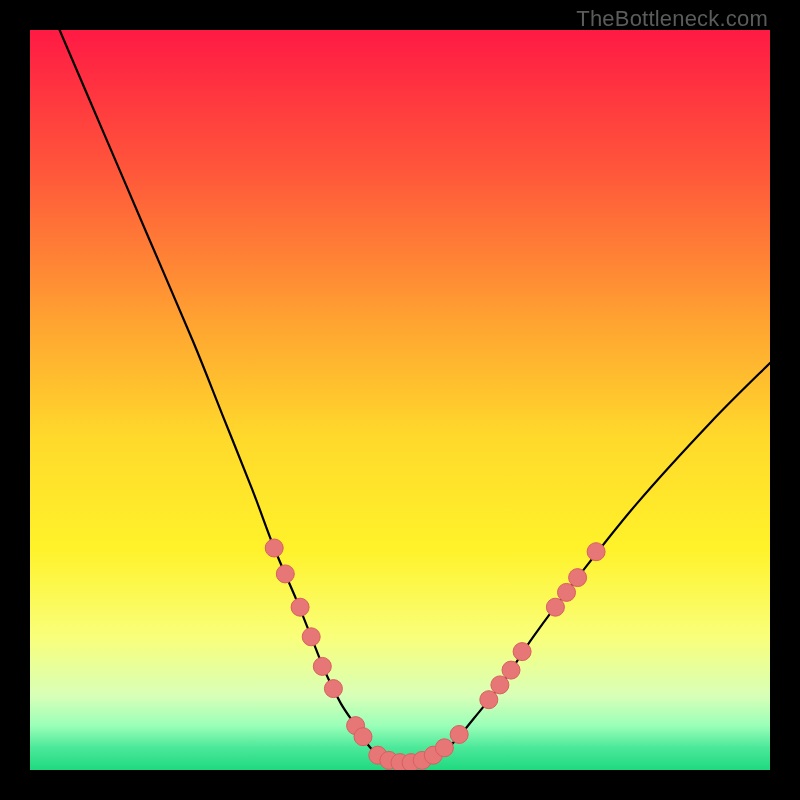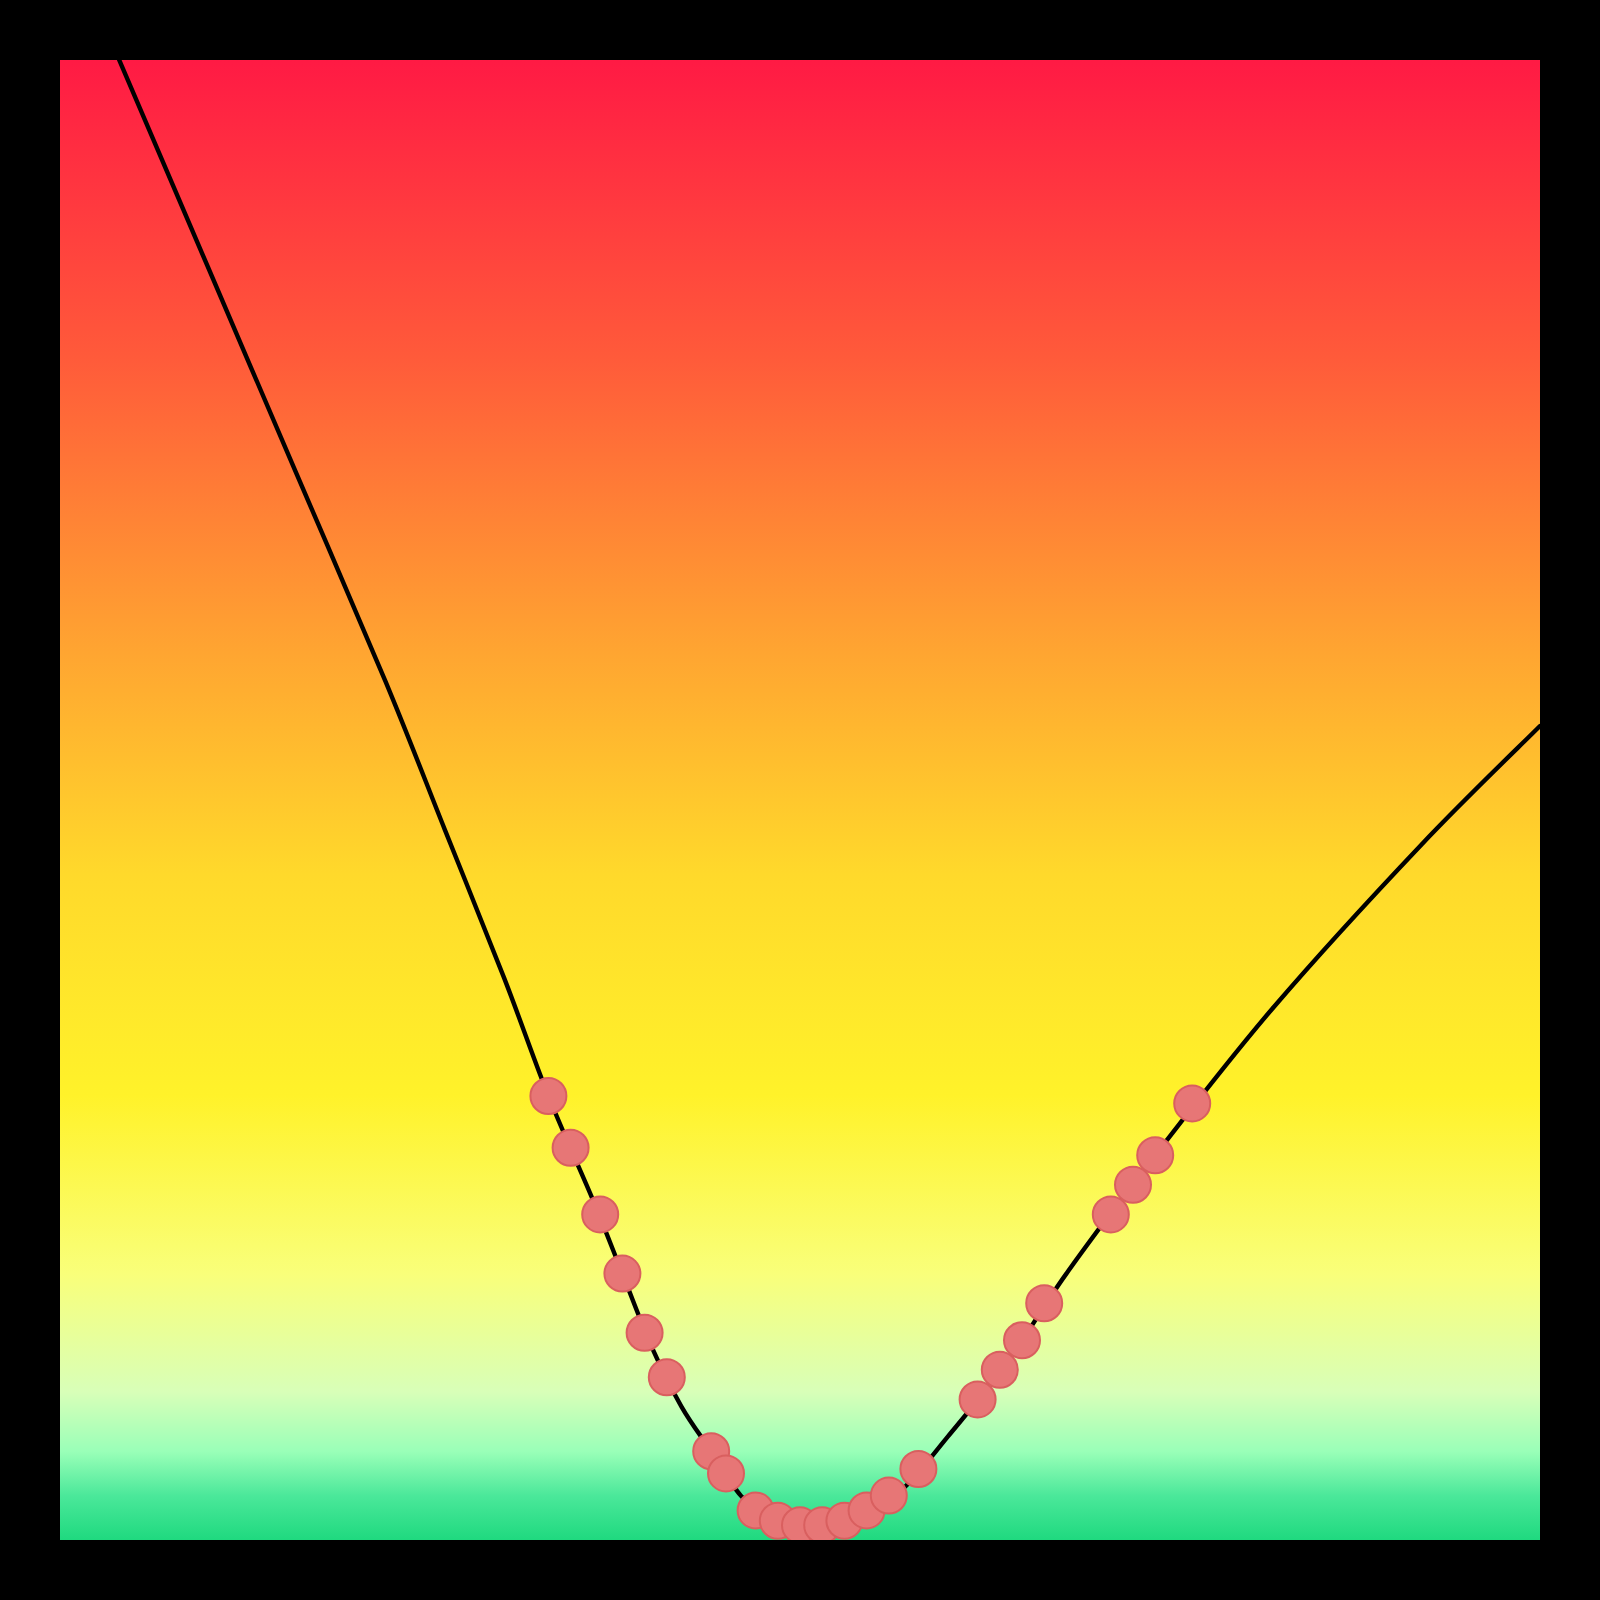--- a/index.html
+++ b/index.html
@@ -35,20 +35,21 @@
     user-select: none;
   }
   svg {
     display: block;
   }
 </style>
 </head>
 <body>
 
 <div class="chart-container">
+  <div class="watermark">TheBottleneck.com</div>
   <div class="plot-area">
     <svg id="plot-svg" width="740" height="740" viewBox="0 0 740 740">
       <defs>
         <linearGradient id="bg-grad" x1="0" y1="0" x2="0" y2="1">
             <stop offset="0.0%" stop-color="#ff1a44"></stop>
             <stop offset="20.0%" stop-color="#ff5a3a"></stop>
             <stop offset="40.0%" stop-color="#ffa531"></stop>
             <stop offset="55.0%" stop-color="#ffd92b"></stop>
             <stop offset="70.0%" stop-color="#fff22a"></stop>
             <stop offset="82.0%" stop-color="#f9ff7a"></stop>

